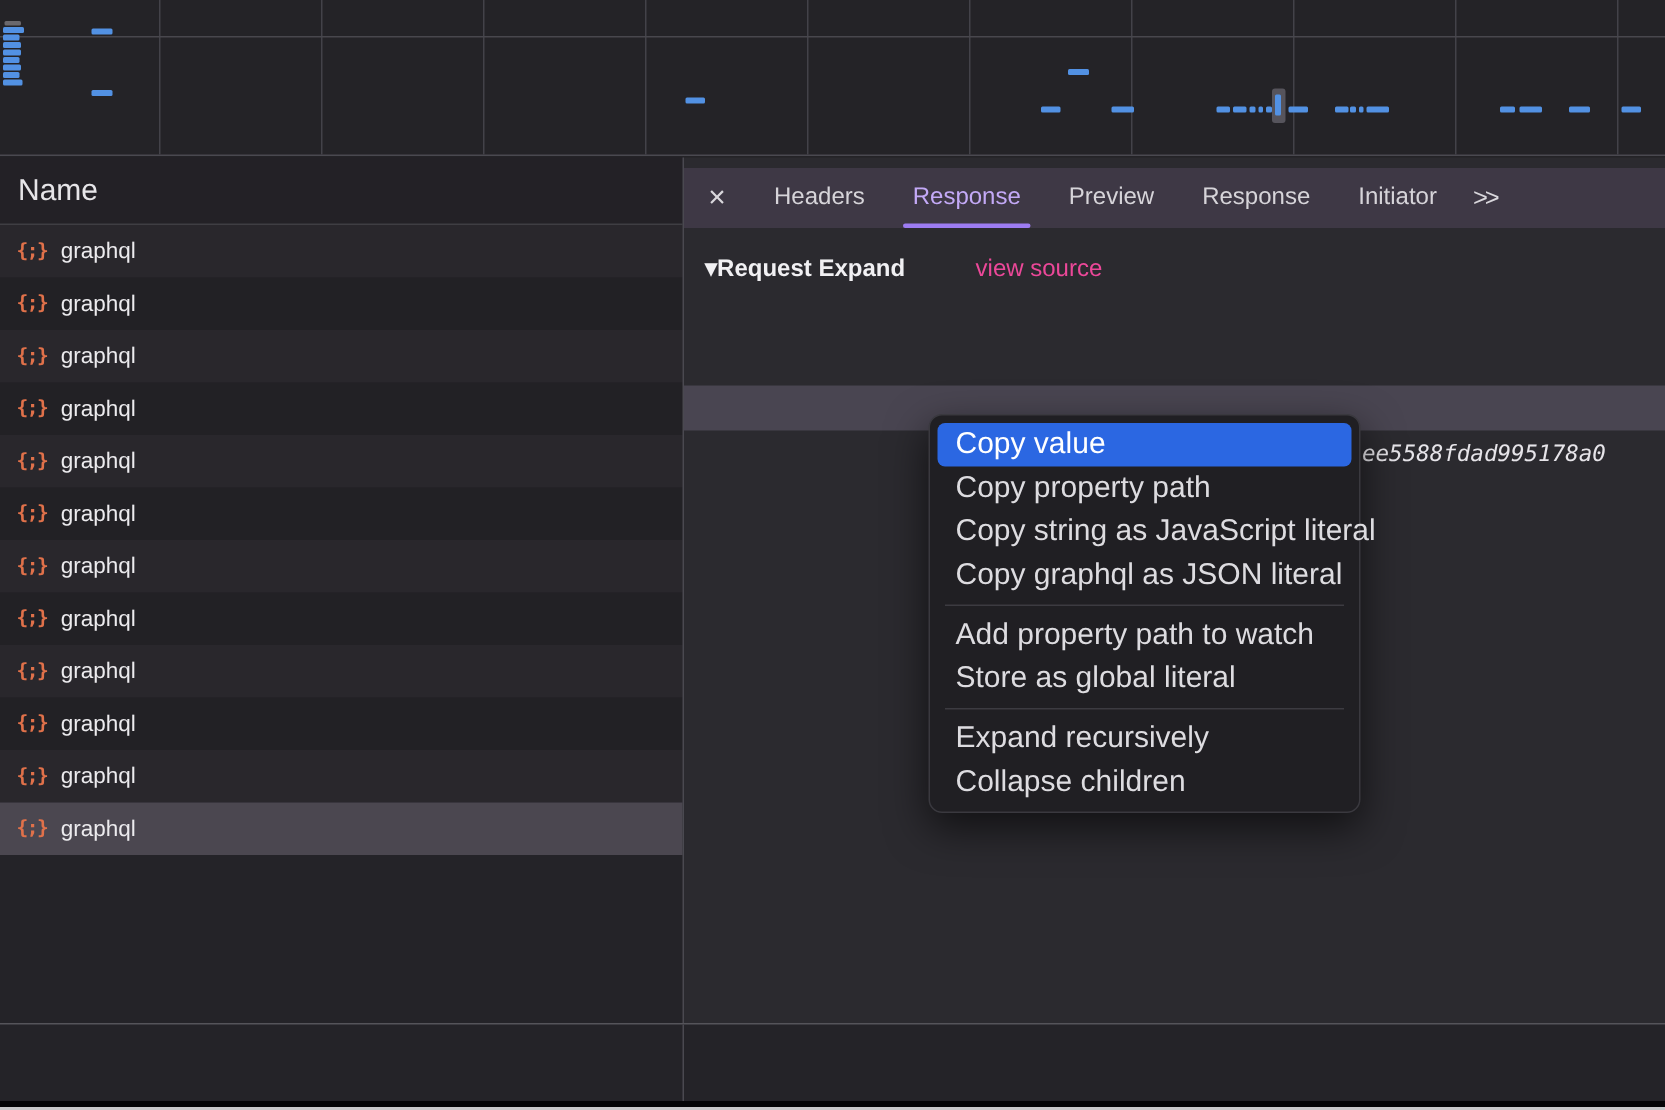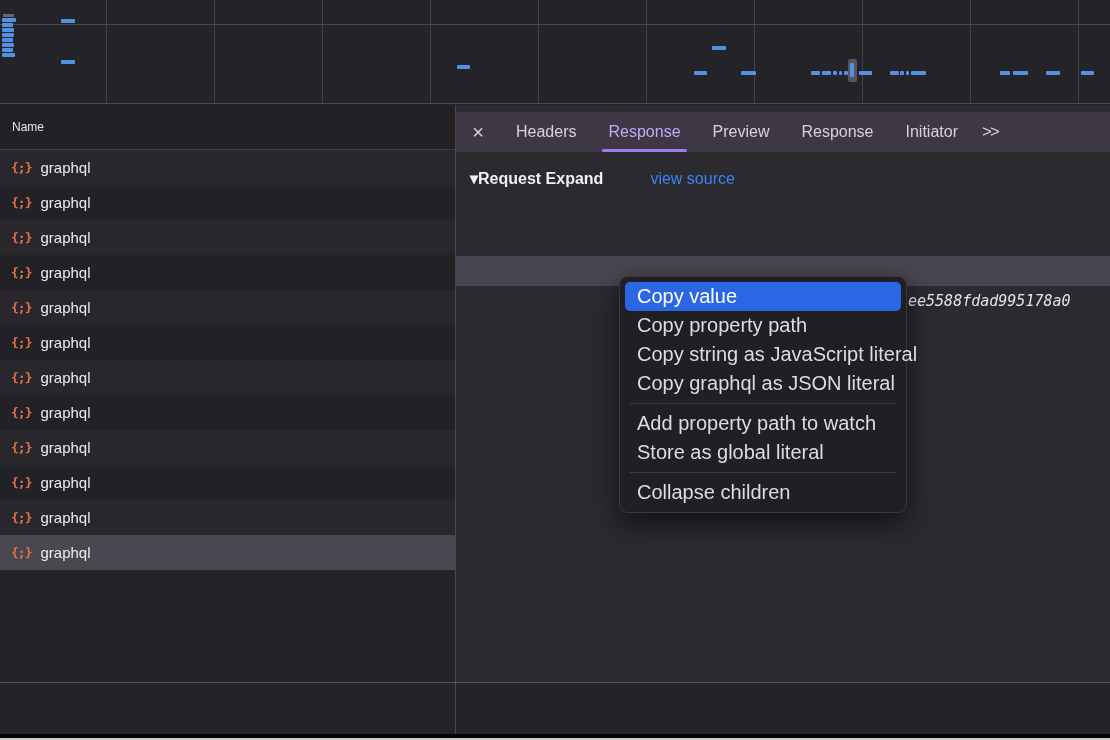--- a/index.html
+++ b/index.html
@@ -19,21 +19,21 @@
   .ov-gray { position:absolute; background:#6a686d; border-radius:1px; }
   .ov-marker { position:absolute; background:#56545c; border-radius:2px; }
   .ov-marker-inner { position:absolute; left:2px; top:4px; width:4px; height:14px;
     background:#5291e3; border-radius:1px; }
 
   
   .left-panel { position:absolute; left:0; top:105px; width:455px; height:577px;
     background:#242328; }
   .col-header { height:45px; background:#232126; border-bottom:1px solid #3f3e43;
     display:flex; align-items:center; padding-left:12px;
-    color:#e6e5e8; font-size:12px; }
+    color:#e6e5e8; font-size:20px; }
   .req-row { height:35px; display:flex; align-items:center; gap:9px;
     padding-left:11px; font-size:15px; color:#ecebee; cursor:default; }
   .req-row:nth-child(odd) { background:#29272c; }
   .req-row:nth-child(even) { background:#222125; }
   .req-row.selected { background:#4b4750; }
   .json-icon { color:#e0714a; font-family:"DejaVu Sans Mono", monospace;
     font-weight:bold; font-size:13px; letter-spacing:-1px; }
 
   .v-divider { position:absolute; left:455px; top:105px; width:1px; height:630px;
     background:#4a4950; }
@@ -48,21 +48,21 @@
   .tab { position:relative; height:40px; line-height:40px; padding:0 16px; cursor:default; }
   .tab.active { color:#c3a9f6; }
   .tab.active::after { content:""; position:absolute; left:10px; right:10px; bottom:0;
     height:3px; border-radius:2px; background:#9d7cf2; }
   .more-tabs { margin-left:8px; font-size:17px; color:#d9d7dc; letter-spacing:-2px; }
 
   
   .payload-header { display:flex; align-items:baseline; padding:17px 0 8px 14px;
     font-size:16px; }
   .section-title { font-weight:bold; color:#f1f0f3; }
-  .view-source { margin-left:47px; color:#3b82f6; }
+  .view-source { margin-left:47px; color:#ec4899; }
   .code { font-family:"DejaVu Sans Mono","Liberation Mono", monospace; font-size:15px; }
   .code-line { position:relative; height:30px; line-height:30px; white-space:pre;
     overflow:hidden; padding-left:61px; color:#dadade;font-style:italic; }
   .code-line.preview { padding-left:29px; }
   .hl { background:#494551; }
   .frag-p { color:#e6e4e9; }
   .right-frag { position:absolute; left:452px; top:0; }
 
   
   .context-menu { position:absolute; left:619px; top:276px; width:288px;
@@ -240,15 +240,16 @@
 
   <div class="context-menu" id="context-menu">
       <div class="menu-item highlighted" style="background: rgb(43, 103, 226);">Copy value</div>
       <div class="menu-item">Copy property path</div>
       <div class="menu-item">Copy string as JavaScript literal</div>
       <div class="menu-item">Copy graphql as JSON literal</div>
       <div class="menu-sep"></div>
       <div class="menu-item">Add property path to watch</div>
       <div class="menu-item">Store as global literal</div>
       <div class="menu-sep"></div>
+      <div class="menu-item">Expand recursively</div>
       <div class="menu-item">Collapse children</div>
     </div>
 </div>
 
 </body></html>

